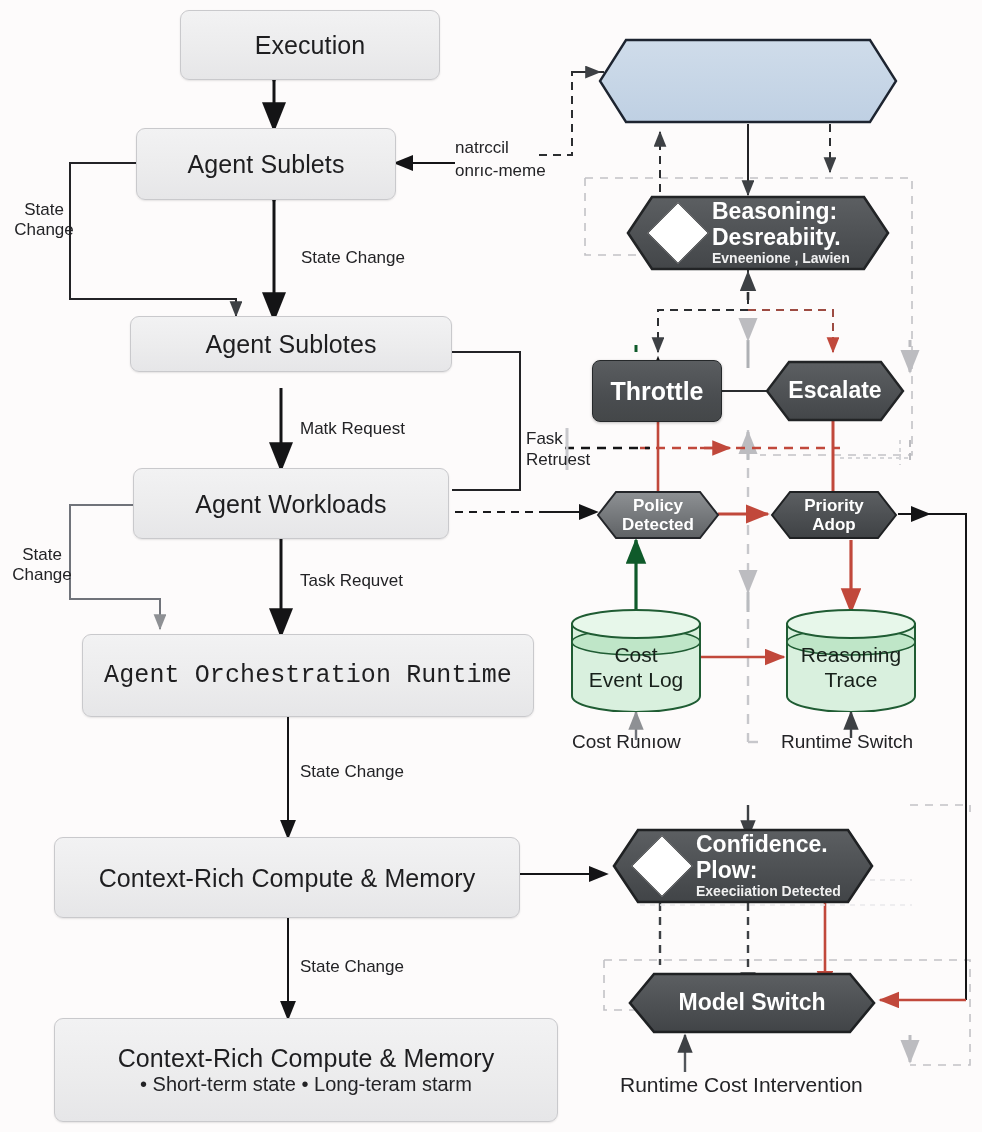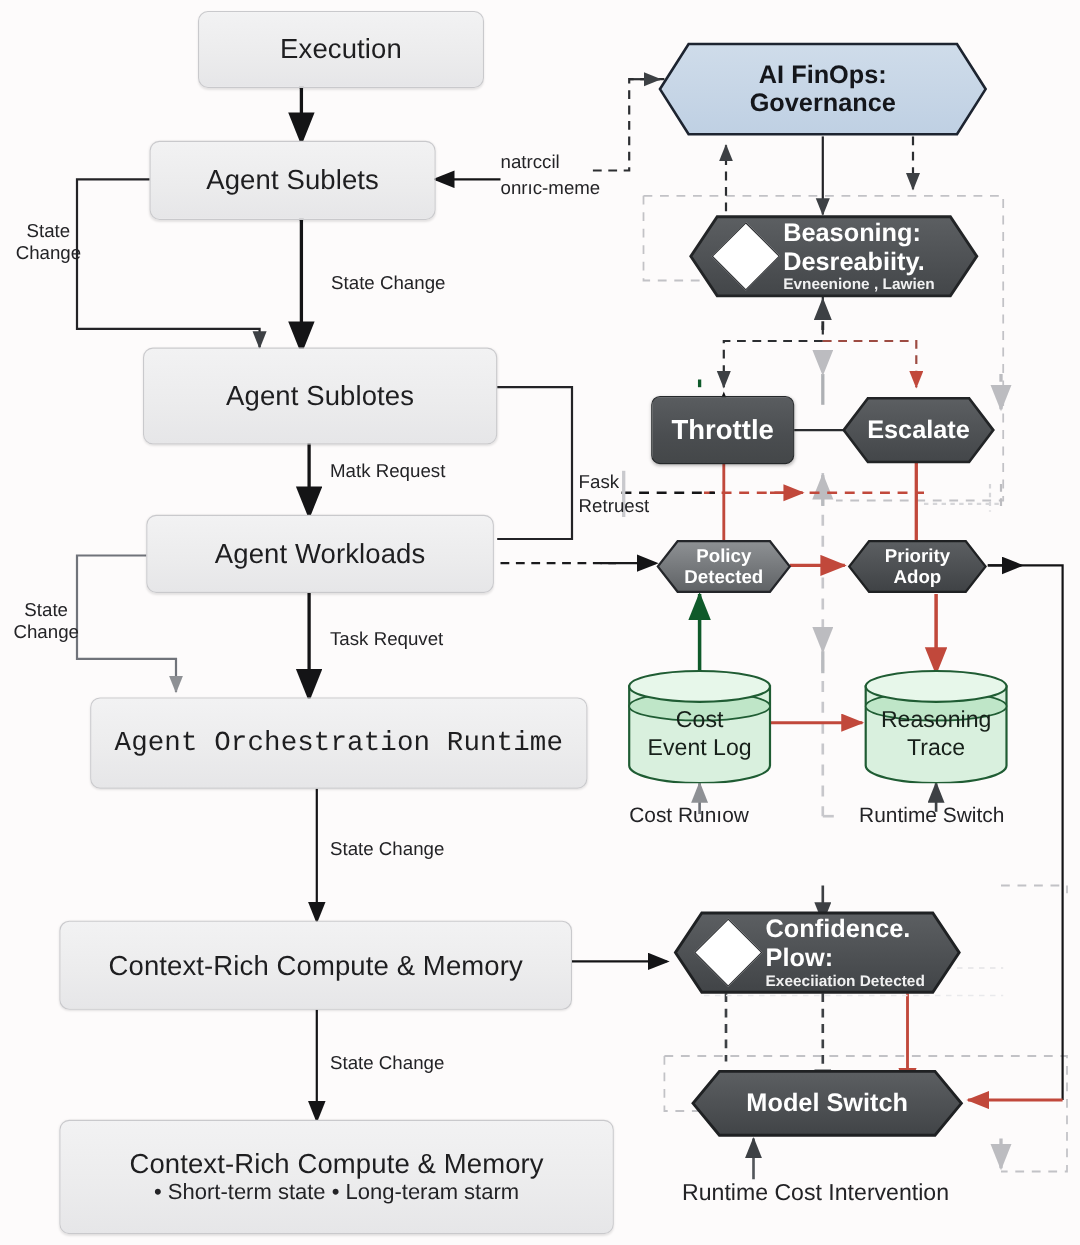--- a/index.html
+++ b/index.html
@@ -185,21 +185,21 @@
   </svg>
 
   <div class="node lbox" style="left:180px;top:10px;width:260px;height:70px;">
     <div class="t">Execution</div>
   </div>
 
   <div class="node lbox" style="left:136px;top:128px;width:260px;height:72px;">
     <div class="t">Agent Sublets</div>
   </div>
 
-  <div class="node lbox" style="left:130px;top:316px;width:322px;height:88px;">
+  <div class="node lbox" style="left:130px;top:316px;width:322px;height:56px;">
     <div class="t">Agent Sublotes</div>
   </div>
 
   <div class="node lbox" style="left:133px;top:468px;width:316px;height:71px;">
     <div class="t">Agent Workloads</div>
   </div>
 
   <div class="node lbox" style="left:82px;top:634px;width:452px;height:83px;font-family:Liberation Mono, monospace;">
     <div class="t">Agent Orchestration Runtime</div>
   </div>
@@ -216,24 +216,20 @@
   <div class="node hex hex-blue" style="left:598px;top:38px;width:300px;height:86px;">
     <svg class="hexfill" viewBox="0 0 300 86" preserveAspectRatio="none">
       <defs>
           <linearGradient id="gblue" x1="0" y1="0" x2="0" y2="1">
         <stop offset="0" stop-color="#cfdcea"></stop>
             <stop offset="1" stop-color="#bfd0e3"></stop>
           </linearGradient>
         </defs>
       <polygon points="28,2 272,2 298,43 272,84 28,84 2,43" fill="url(#gblue)" stroke="#1d2430" stroke-width="2.4"></polygon>
     </svg>
-    <div class="lbl">
-      <div class="l1">AI FinOps:</div>
-      <div class="l2">Governance</div>
-    </div>
   </div>
 
   <div class="node hex" style="left:626px;top:195px;width:264px;height:76px;">
     <svg class="hexfill" viewBox="0 0 264 76" preserveAspectRatio="none">
       <defs>
           <linearGradient id="gdark1" x1="0" y1="0" x2="0" y2="1">
         <stop offset="0" stop-color="#5c5f62"></stop>
             <stop offset="1" stop-color="#434649"></stop>
           </linearGradient>
         </defs>

